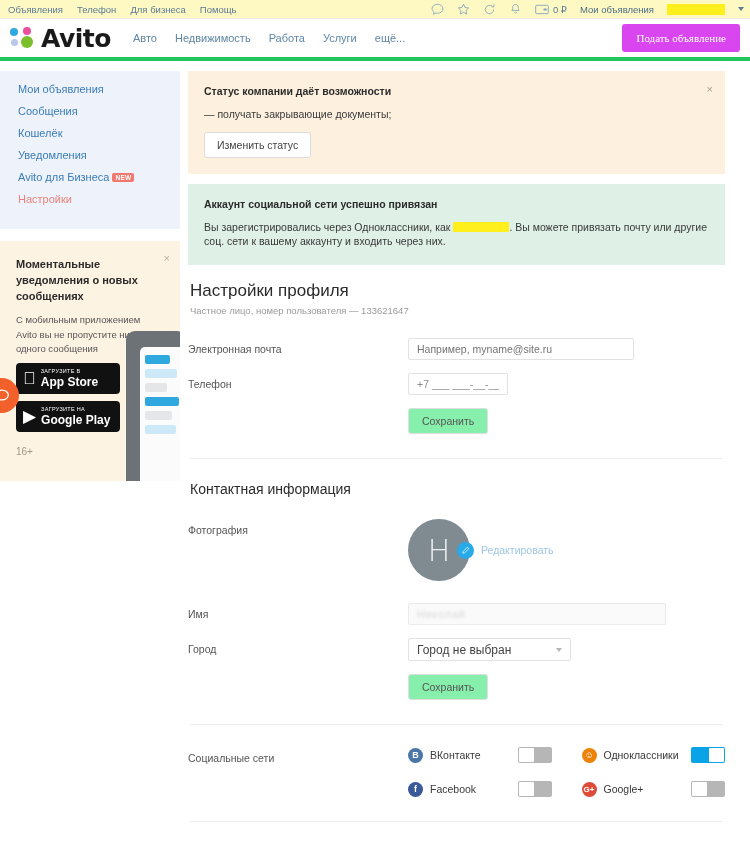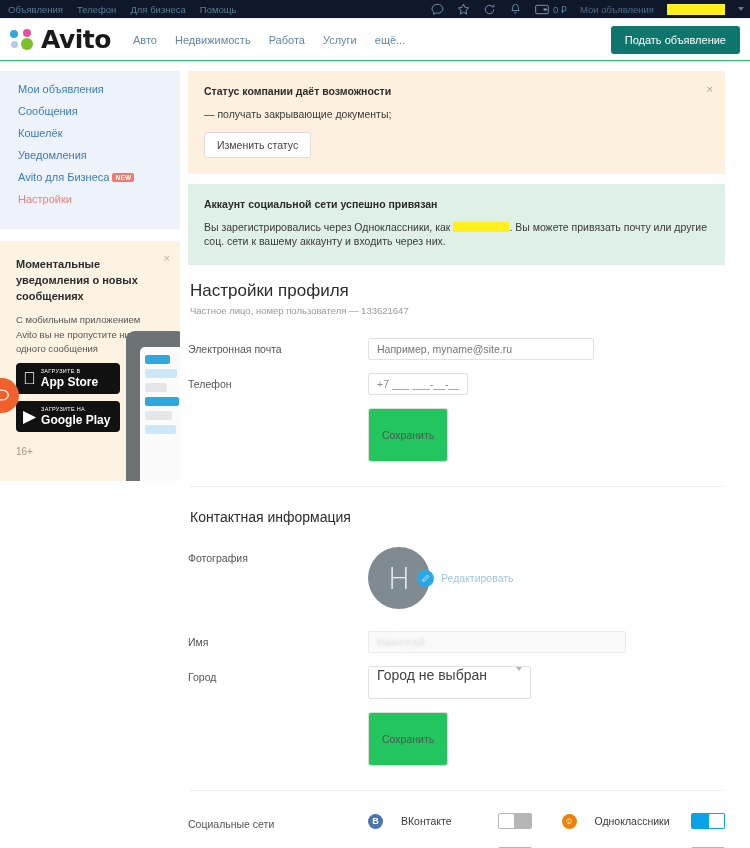--- a/index.html
+++ b/index.html
@@ -9,21 +9,21 @@
     width:750px; height:848px;
     background:#ffffff;
     font-family:"Liberation Sans","DejaVu Sans",sans-serif;
     font-size:11px; color:#2b2b2b;
     overflow:hidden; position:relative;
   }
 
   
   .topbar {
     height:19px; display:flex; align-items:center;
-    padding:0 6px 0 8px; background:#0f172a;
+    padding:0 6px 0 8px; background:#fef9c3;
     border-bottom:1px solid #ededed;
   }
   .topbar-links { display:flex; gap:14px; }
   .topbar-links a {
     font-size:9.5px; color:#5a7a96; text-decoration:none; white-space:nowrap;
   }
   .topbar-right {
     margin-left:auto; display:flex; align-items:center; gap:13px;
   }
   .ticon { color:#7fa3bf; display:flex; align-items:center; }
@@ -35,39 +35,39 @@
     vertical-align:middle;
   }
   .caret-dn {
     width:0;height:0;border-left:3px solid transparent;border-right:3px solid transparent;
     border-top:4px solid #5a7a96;
   }
 
   
   .mainhdr {
     height:42px; display:flex; align-items:center; padding:0 10px 0 10px;
-    background:#fff; border-bottom:1px solid #22c55e;
+    background:#fff; border-bottom:4px solid #22c55e;
   }
   .logo { display:flex; align-items:center; gap:5px; }
   .logo-dots { position:relative; width:26px; height:22px; }
   .logo-dots i { position:absolute; border-radius:50%; display:block; }
   .d1 { width:8px;height:8px;background:#2fa8e0; left:0; top:1px; }
   .d2 { width:8px;height:8px;background:#e9509b; left:13px; top:0px; }
   .d3 { width:7px;height:7px;background:#b9c7e8; left:1px; top:12px; }
   .d4 { width:12px;height:12px;background:#7bbf2a; left:11px; top:9px; }
   .logo-word {
     font-size:25px; font-weight:bold; letter-spacing:-0.5px; color:#1a1a1a;
     font-family:"DejaVu Sans","Liberation Sans",sans-serif; line-height:1;
   }
   .mainnav { display:flex; gap:18px; margin-left:22px; }
   .mainnav a { font-size:11px; color:#5f87a6; text-decoration:none; white-space:nowrap; }
   .post-btn {
-    margin-left:auto; background:#0f766e; color:#fff; border:none;
+    margin-left:auto; background:#d946ef; color:#fff; border:none;
     font-size:11px; padding:8px 14px; border-radius:3px; cursor:pointer;
-    font-family:Liberation Sans, sans-serif; white-space:nowrap;
+    font-family:Liberation Serif, serif; white-space:nowrap;
   }
 
   
   .shell { display:flex; align-items:flex-start; }
 
   
   .sidebar { width:180px; flex:0 0 180px; padding-top:10px; }
   .side-menu {
     background:#eef3fb; padding:12px 0 14px 18px; margin-bottom:12px;
   }
@@ -150,67 +150,67 @@
     display:inline-block; width:56px; height:10px; background:#ffef1c;
     vertical-align:-1px;
   }
 
   
   .page-title { font-size:17px; font-weight:normal; color:#2b2b2b; margin:16px 0 4px 2px; }
   .page-sub   { font-size:9.5px; color:#9a9a9a; margin:0 0 22px 2px; }
   .section-title { font-size:14px; font-weight:normal; color:#2b2b2b; margin:0 0 22px 2px; }
 
   
-  .row { display:flex; align-items:flex-start; margin-bottom:13px; }
+  .row { display:flex; align-items:flex-start; margin-bottom:13px;gap:40px; }
   .row-label { width:180px; flex:0 0 180px; font-size:10.5px; color:#555; padding-top:5px; }
   .row-field { flex:1; }
   .inp {
     border:1px solid #e2e2e2; border-radius:2px; height:22px; background:#fff;
     font-size:10.5px; color:#b0b0b0; padding:0 8px; line-height:20px;
     font-family:inherit; outline:none;
   }
   .inp-email { width:226px; }
   .inp-phone { width:100px; color:#8d8d8d; }
   .inp-name  { width:258px; background:#fafafa; border-color:#eaeaea; }
   .inp-name .blurtext {
     display:inline-block; color:#d7d7d7; font-size:10.5px;
     filter:blur(1.4px); letter-spacing:1px;
   }
   .sel {
-    width:163px; height:33px; border:1px solid #e2e2e2; border-radius:2px;
-    background:#fff; font-size:14px; color:#444; padding:0 8px;
-    display:flex; align-items:flex-start; position:relative;
+    width:163px; height:23px; border:1px solid #e2e2e2; border-radius:2px;
+    background:#fff; font-size:12px; color:#444; padding:0 8px;
+    display:flex; align-items:center; position:relative;
   }
   .sel .chev {
     position:absolute; right:8px; width:0;height:0;
     border-left:3.5px solid transparent;border-right:3.5px solid transparent;
     border-top:4px solid #b6b6b6;
   }
   .save-btn {
-    background:#22c55e; border:1px solid #dedede; border-radius:3px;
-    font-size:10.5px; color:#555; padding:20px 13px; cursor:pointer; font-family:inherit;
+    background:#86efac; border:1px solid #dedede; border-radius:3px;
+    font-size:10.5px; color:#555; padding:6px 13px; cursor:pointer; font-family:inherit;
   }
 
   .hr { height:1px; background:#ededed; margin:24px 2px 22px 2px; }
 
   
   .social-grid {
     display:grid; grid-template-columns:1fr 1fr; gap:18px 30px; flex:1;
   }
   .social-cell { display:flex; align-items:center; }
   .sn-icon {
     width:15px; height:15px; border-radius:50%; margin-right:7px;
     display:flex; align-items:center; justify-content:center;
     color:#fff; font-size:9px; font-weight:bold; flex:0 0 15px;
   }
   .sn-vk { background:#4a76a8; }
   .sn-fb { background:#3b5998; }
   .sn-ok { background:#ee8208; }
   .sn-gp { background:#dd4b39; font-size:8px; }
-  .sn-label { font-size:10.5px; color:#3a3a3a;margin-left:11px; }
+  .sn-label { font-size:10.5px; color:#3a3a3a; }
   .toggle {
     margin-left:auto; width:34px; height:16px; border-radius:2px;
     background:#b6b6b6; position:relative; cursor:pointer; flex:0 0 34px;
   }
   .toggle .knob {
     position:absolute; top:1px; left:1px; width:15px; height:14px;
     background:#fff; border-radius:1px;
   }
   .toggle.on { background:#0aa3e8; }
   .toggle.on .knob { left:auto; right:1px; }

